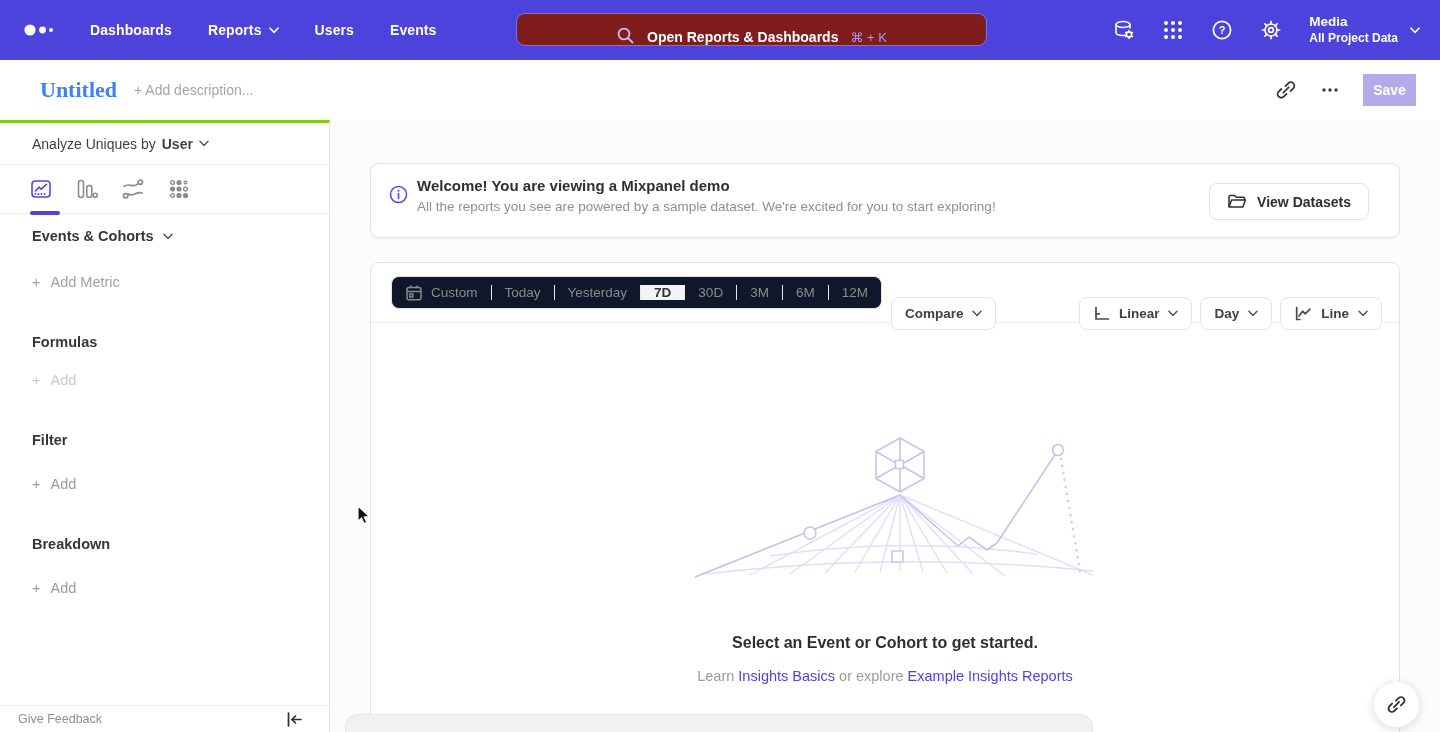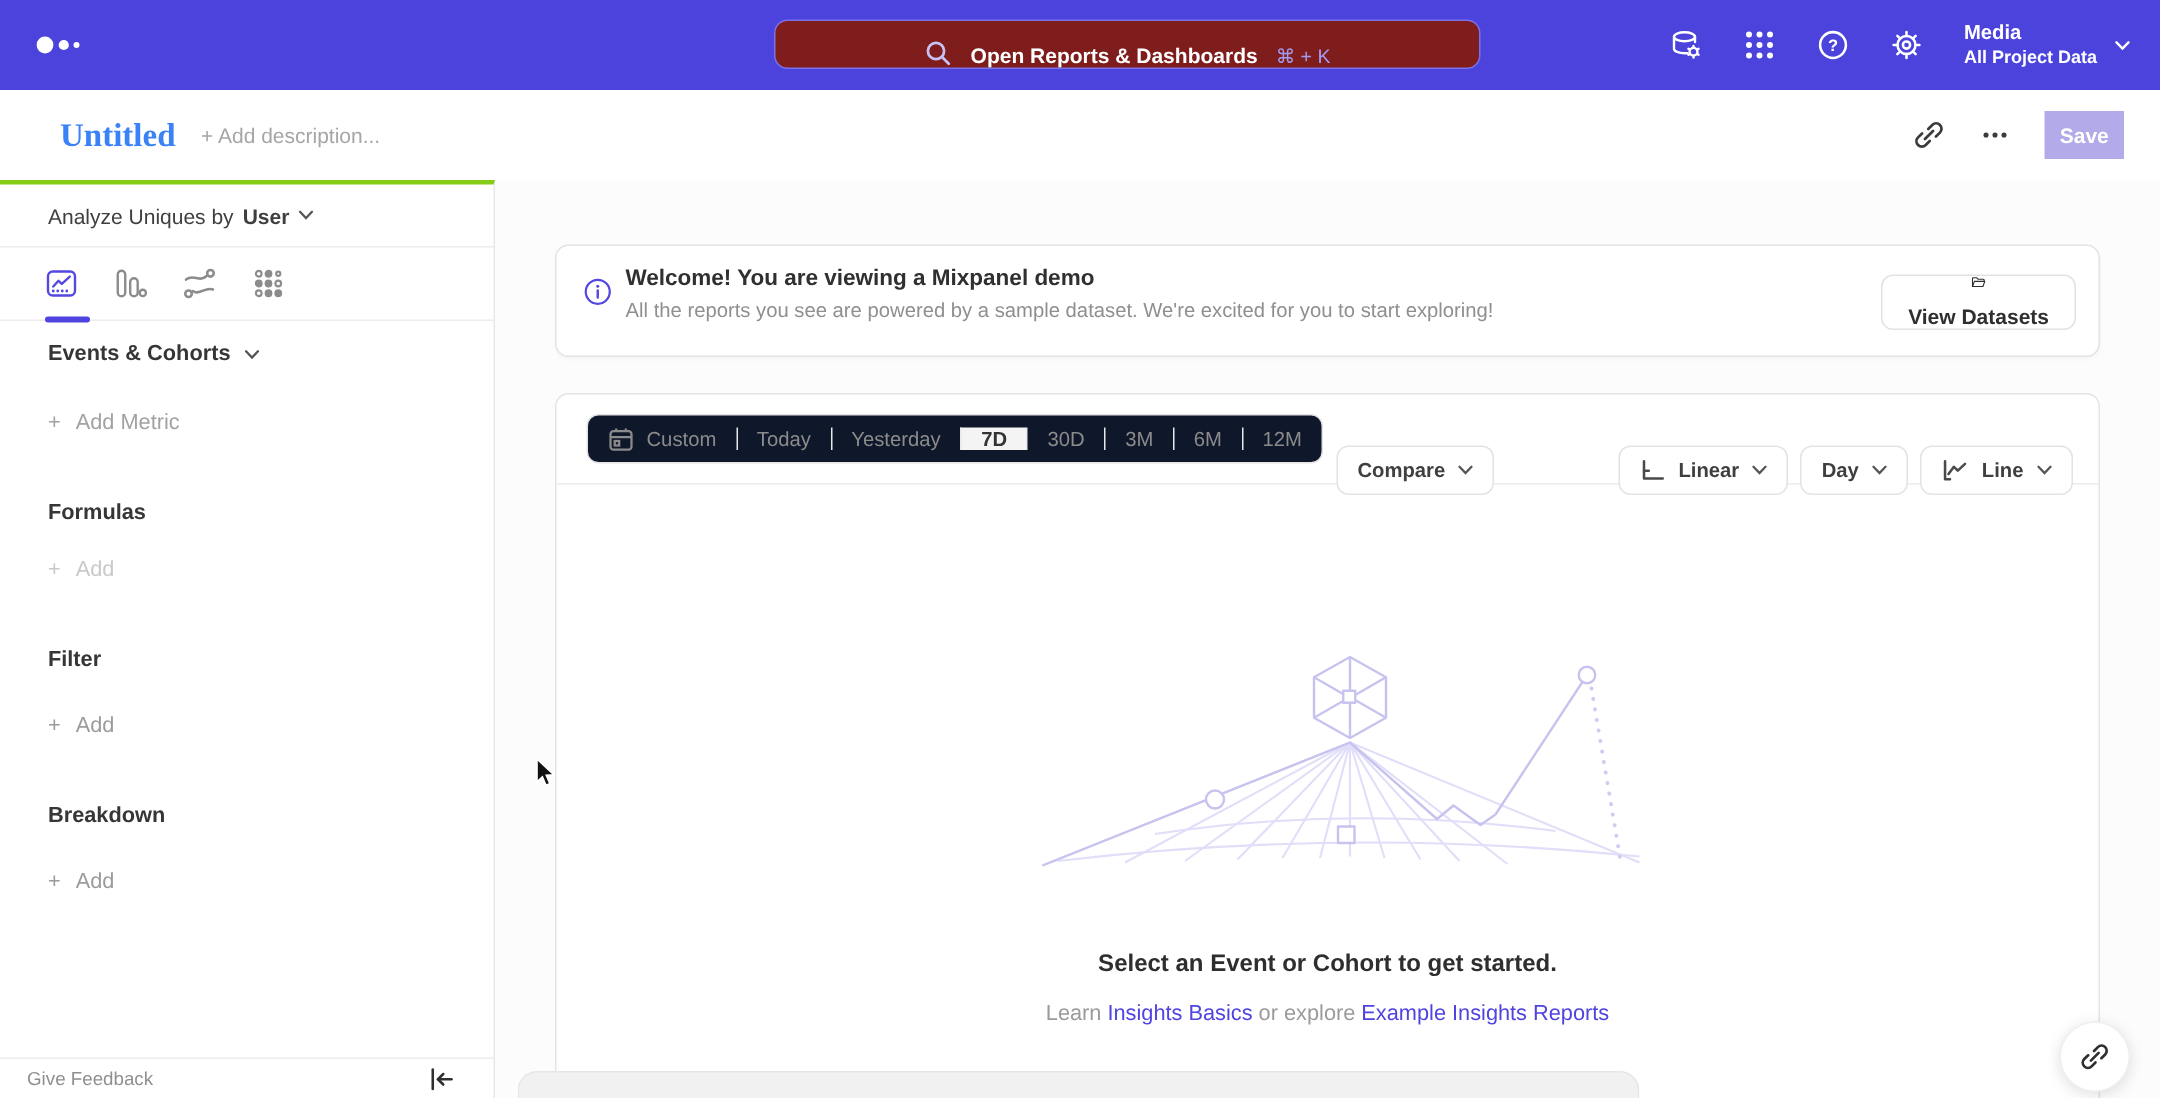--- a/index.html
+++ b/index.html
@@ -65,24 +65,24 @@
   
   .main { position:absolute; left:330px; top:120px; width:1110px; height:612px;
     overflow:hidden; background:#fcfcfc; }
   .banner { margin:43px 40px 0 40px; height:75px; background:#fff;
     border:1px solid #e4e4e4; border-radius:9px; box-shadow:0 1px 3px rgba(0,0,0,.04);
     display:flex; align-items:flex-start; position:relative; }
   .banner-info { position:absolute; left:18px; top:21px; width:19px; height:19px; }
   .banner-text { margin:13px 0 0 46px; }
   .banner-title { font-size:15px; font-weight:700; color:#303030; }
   .banner-sub { margin-top:5px; font-size:13.5px; color:#8f8f8f; }
-  .vd-btn { position:absolute; right:15px; top:19px; height:37px; padding:0 17px;
+  .vd-btn { position:absolute; right:30px; top:19px; height:37px; padding:0 17px;
     background:#fff; border:1px solid #e2e2e2; border-radius:8px; display:flex;
     align-items:center; gap:10px; font-size:14px; font-weight:600; color:#2f2f2f;
-    font-family:inherit; cursor:pointer;flex-direction:column; }
+    font-family:inherit; cursor:pointer; }
 
   .card { margin:24px 40px 0 40px; height:600px; background:#fff;
     border:1px solid #e4e4e4; border-bottom:none; border-radius:9px 9px 0 0; }
   .toolbar { height:60px; display:flex; align-items:center; justify-content:space-between;
     padding:0 17px 0 20px; border-bottom:1px solid #ececec; }
   .tb-left { display:flex; align-items:center; gap:9px; }
   .seg { display:flex; align-items:center; height:33px; border:1px solid #e3e3e3;
     border-radius:8px; overflow:hidden; background:#0f172a; }
   .seg-cell { display:flex; align-items:center; gap:8px; padding:0 13px; font-size:13.5px;
     color:#8b8b8b; border-left:1px solid #e9e9e9; cursor:pointer; white-space:nowrap; }
@@ -112,20 +112,37 @@
 </style>
 </head>
 <body>
 
 <div class="topnav">
   <svg class="logo" viewBox="0 0 36 20">
     <circle cx="8" cy="10" r="5.6" fill="#fff"></circle>
     <circle cx="20.5" cy="10" r="3.4" fill="#fff"></circle>
     <circle cx="29" cy="10" r="2" fill="#fff"></circle>
   </svg>
+  <div class="nav-items">
+    <div class="nav-item">
+      <span>Dashboards</span>
+    </div>
+    <div class="nav-item">
+      <span>Reports</span>
+      <svg class="chev" viewBox="0 0 10 7">
+          <path d="M1 1.2 L5 5.4 L9 1.2" fill="none" stroke="#fff" stroke-width="1.6" stroke-linecap="round"></path>
+        </svg>
+    </div>
+    <div class="nav-item">
+      <span>Users</span>
+    </div>
+    <div class="nav-item">
+      <span>Events</span>
+    </div>
+  </div>
 
   <div class="searchbar">
     <svg width="19" height="19" viewBox="0 0 19 19">
       <circle cx="8" cy="8" r="5.4" fill="none" stroke="#c7c2f5" stroke-width="1.8"></circle>
       <path d="M12.2 12.2 L16.5 16.5" stroke="#c7c2f5" stroke-width="1.8" stroke-linecap="round"></path>
     </svg>
     <span class="s-label">Open Reports &amp; Dashboards</span>
     <span class="s-short">⌘ + K</span>
   </div>
 

